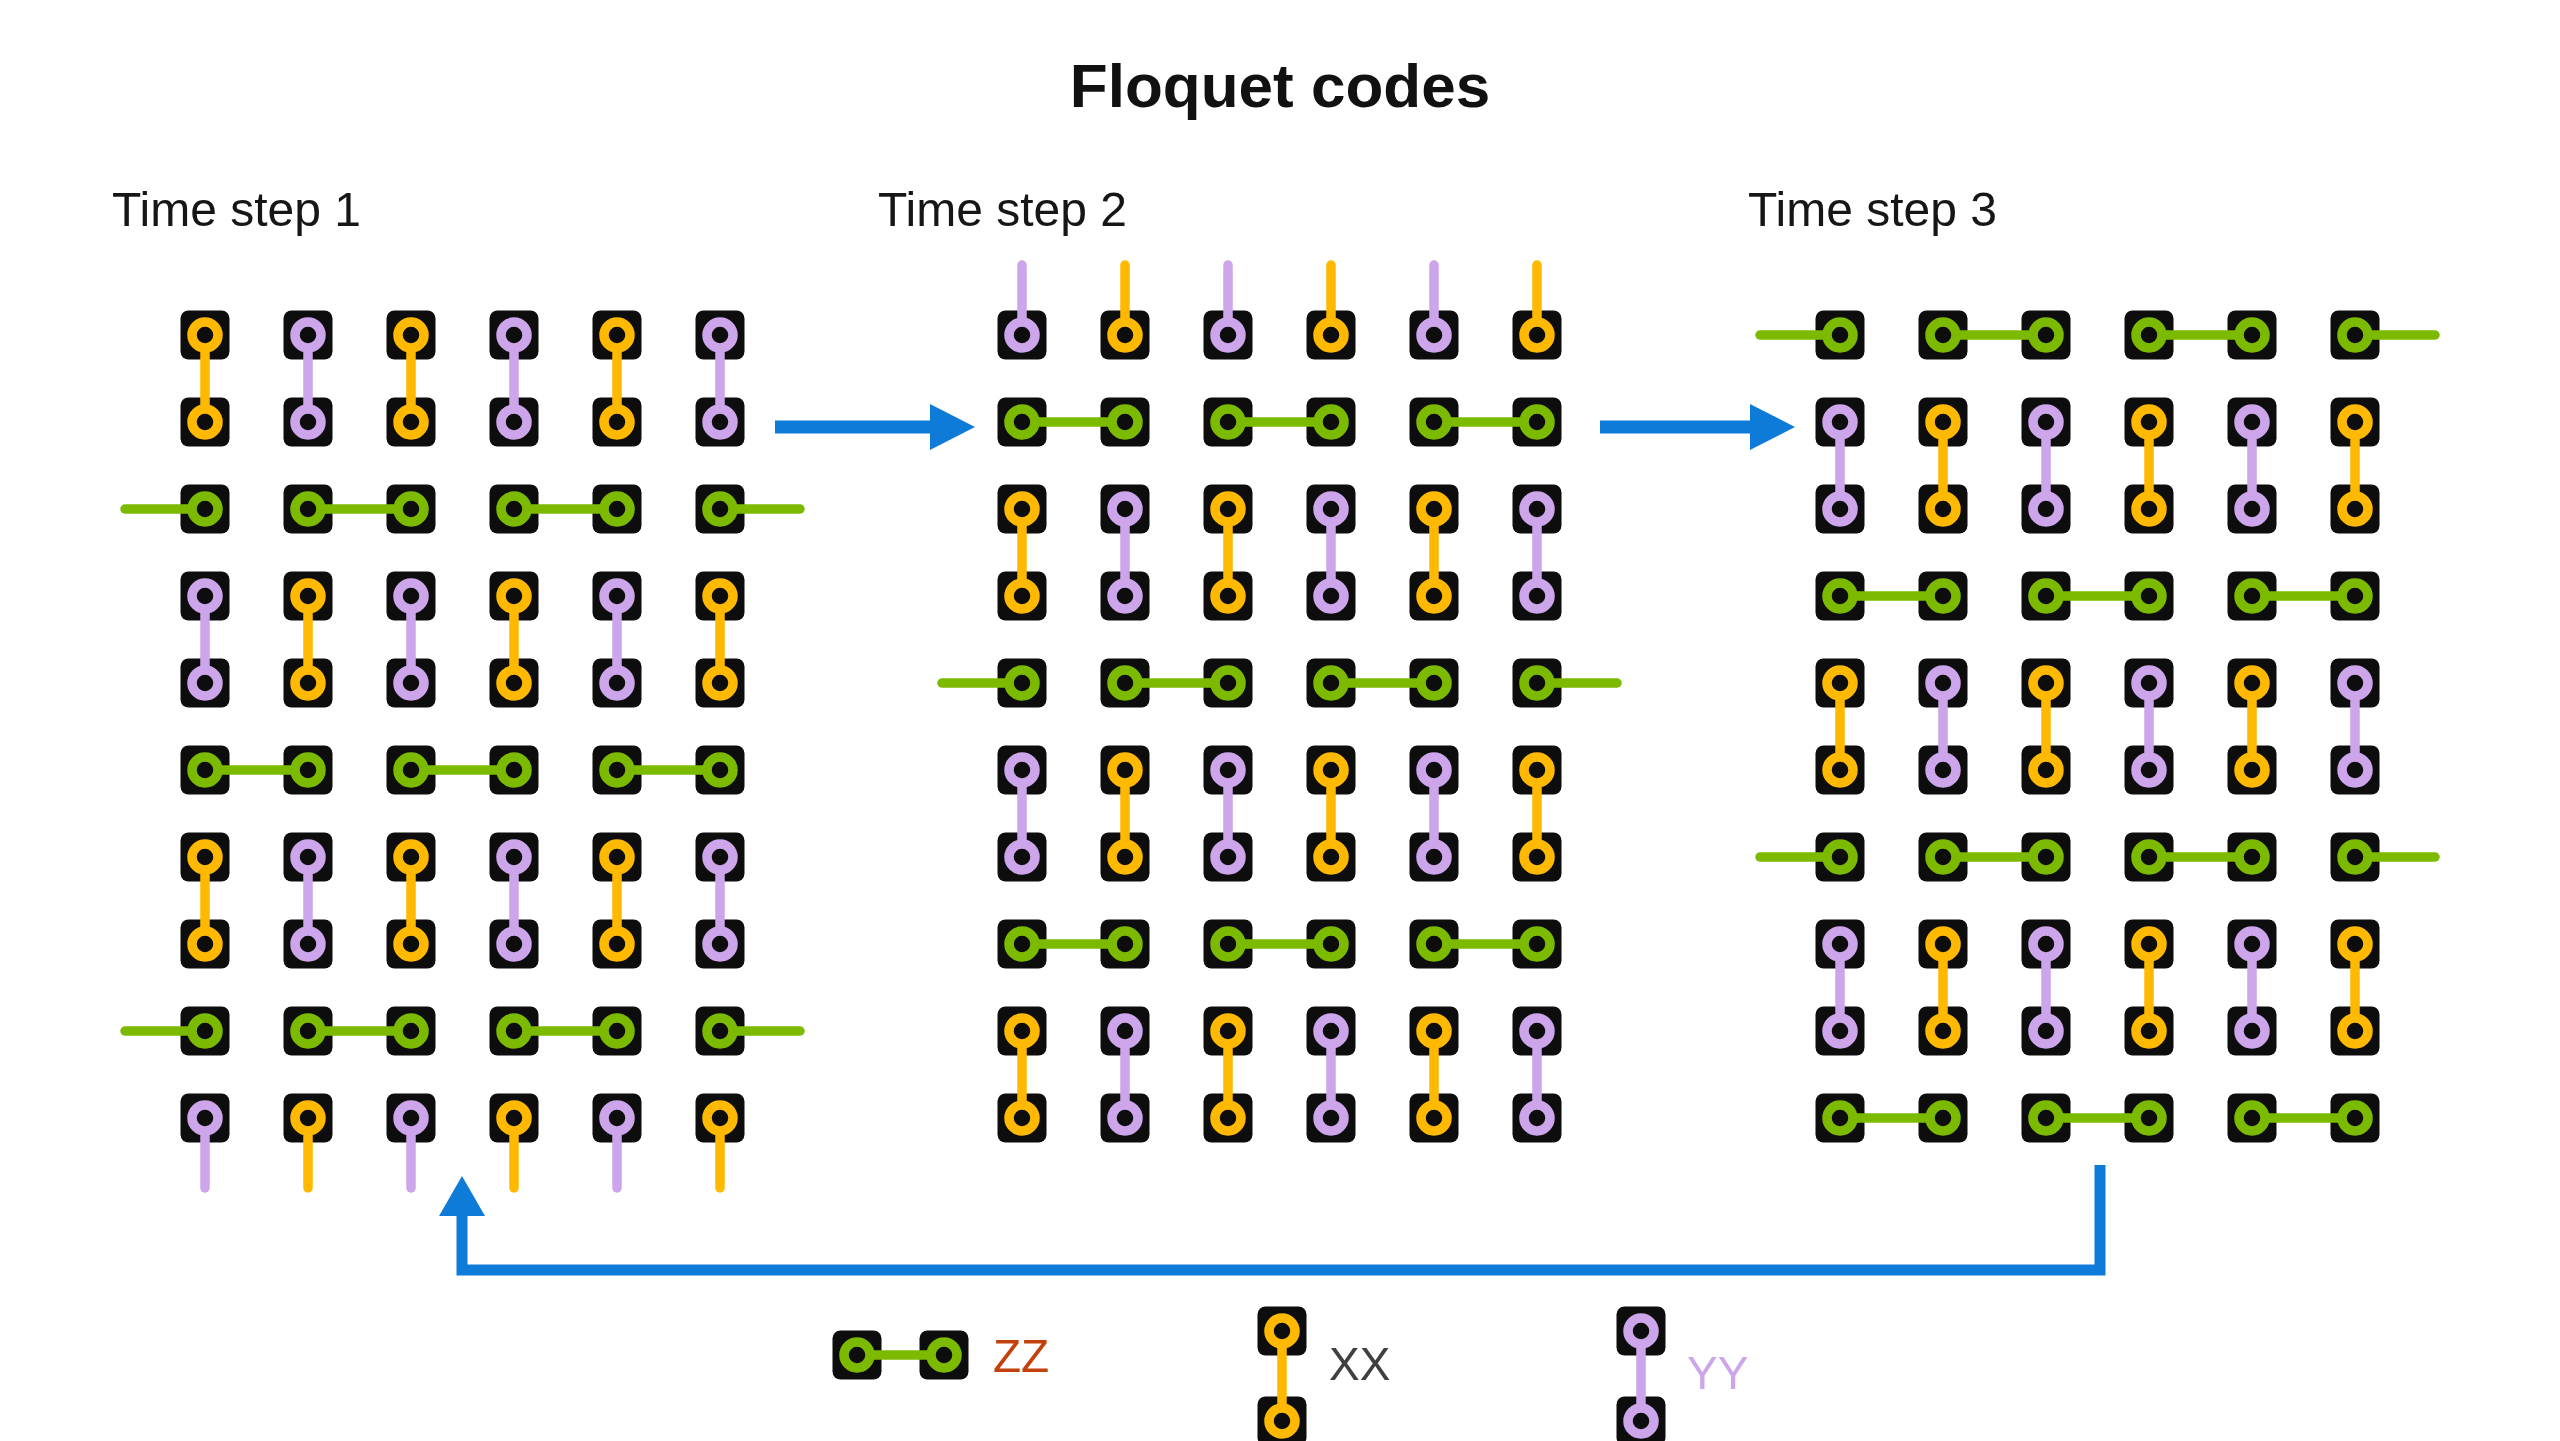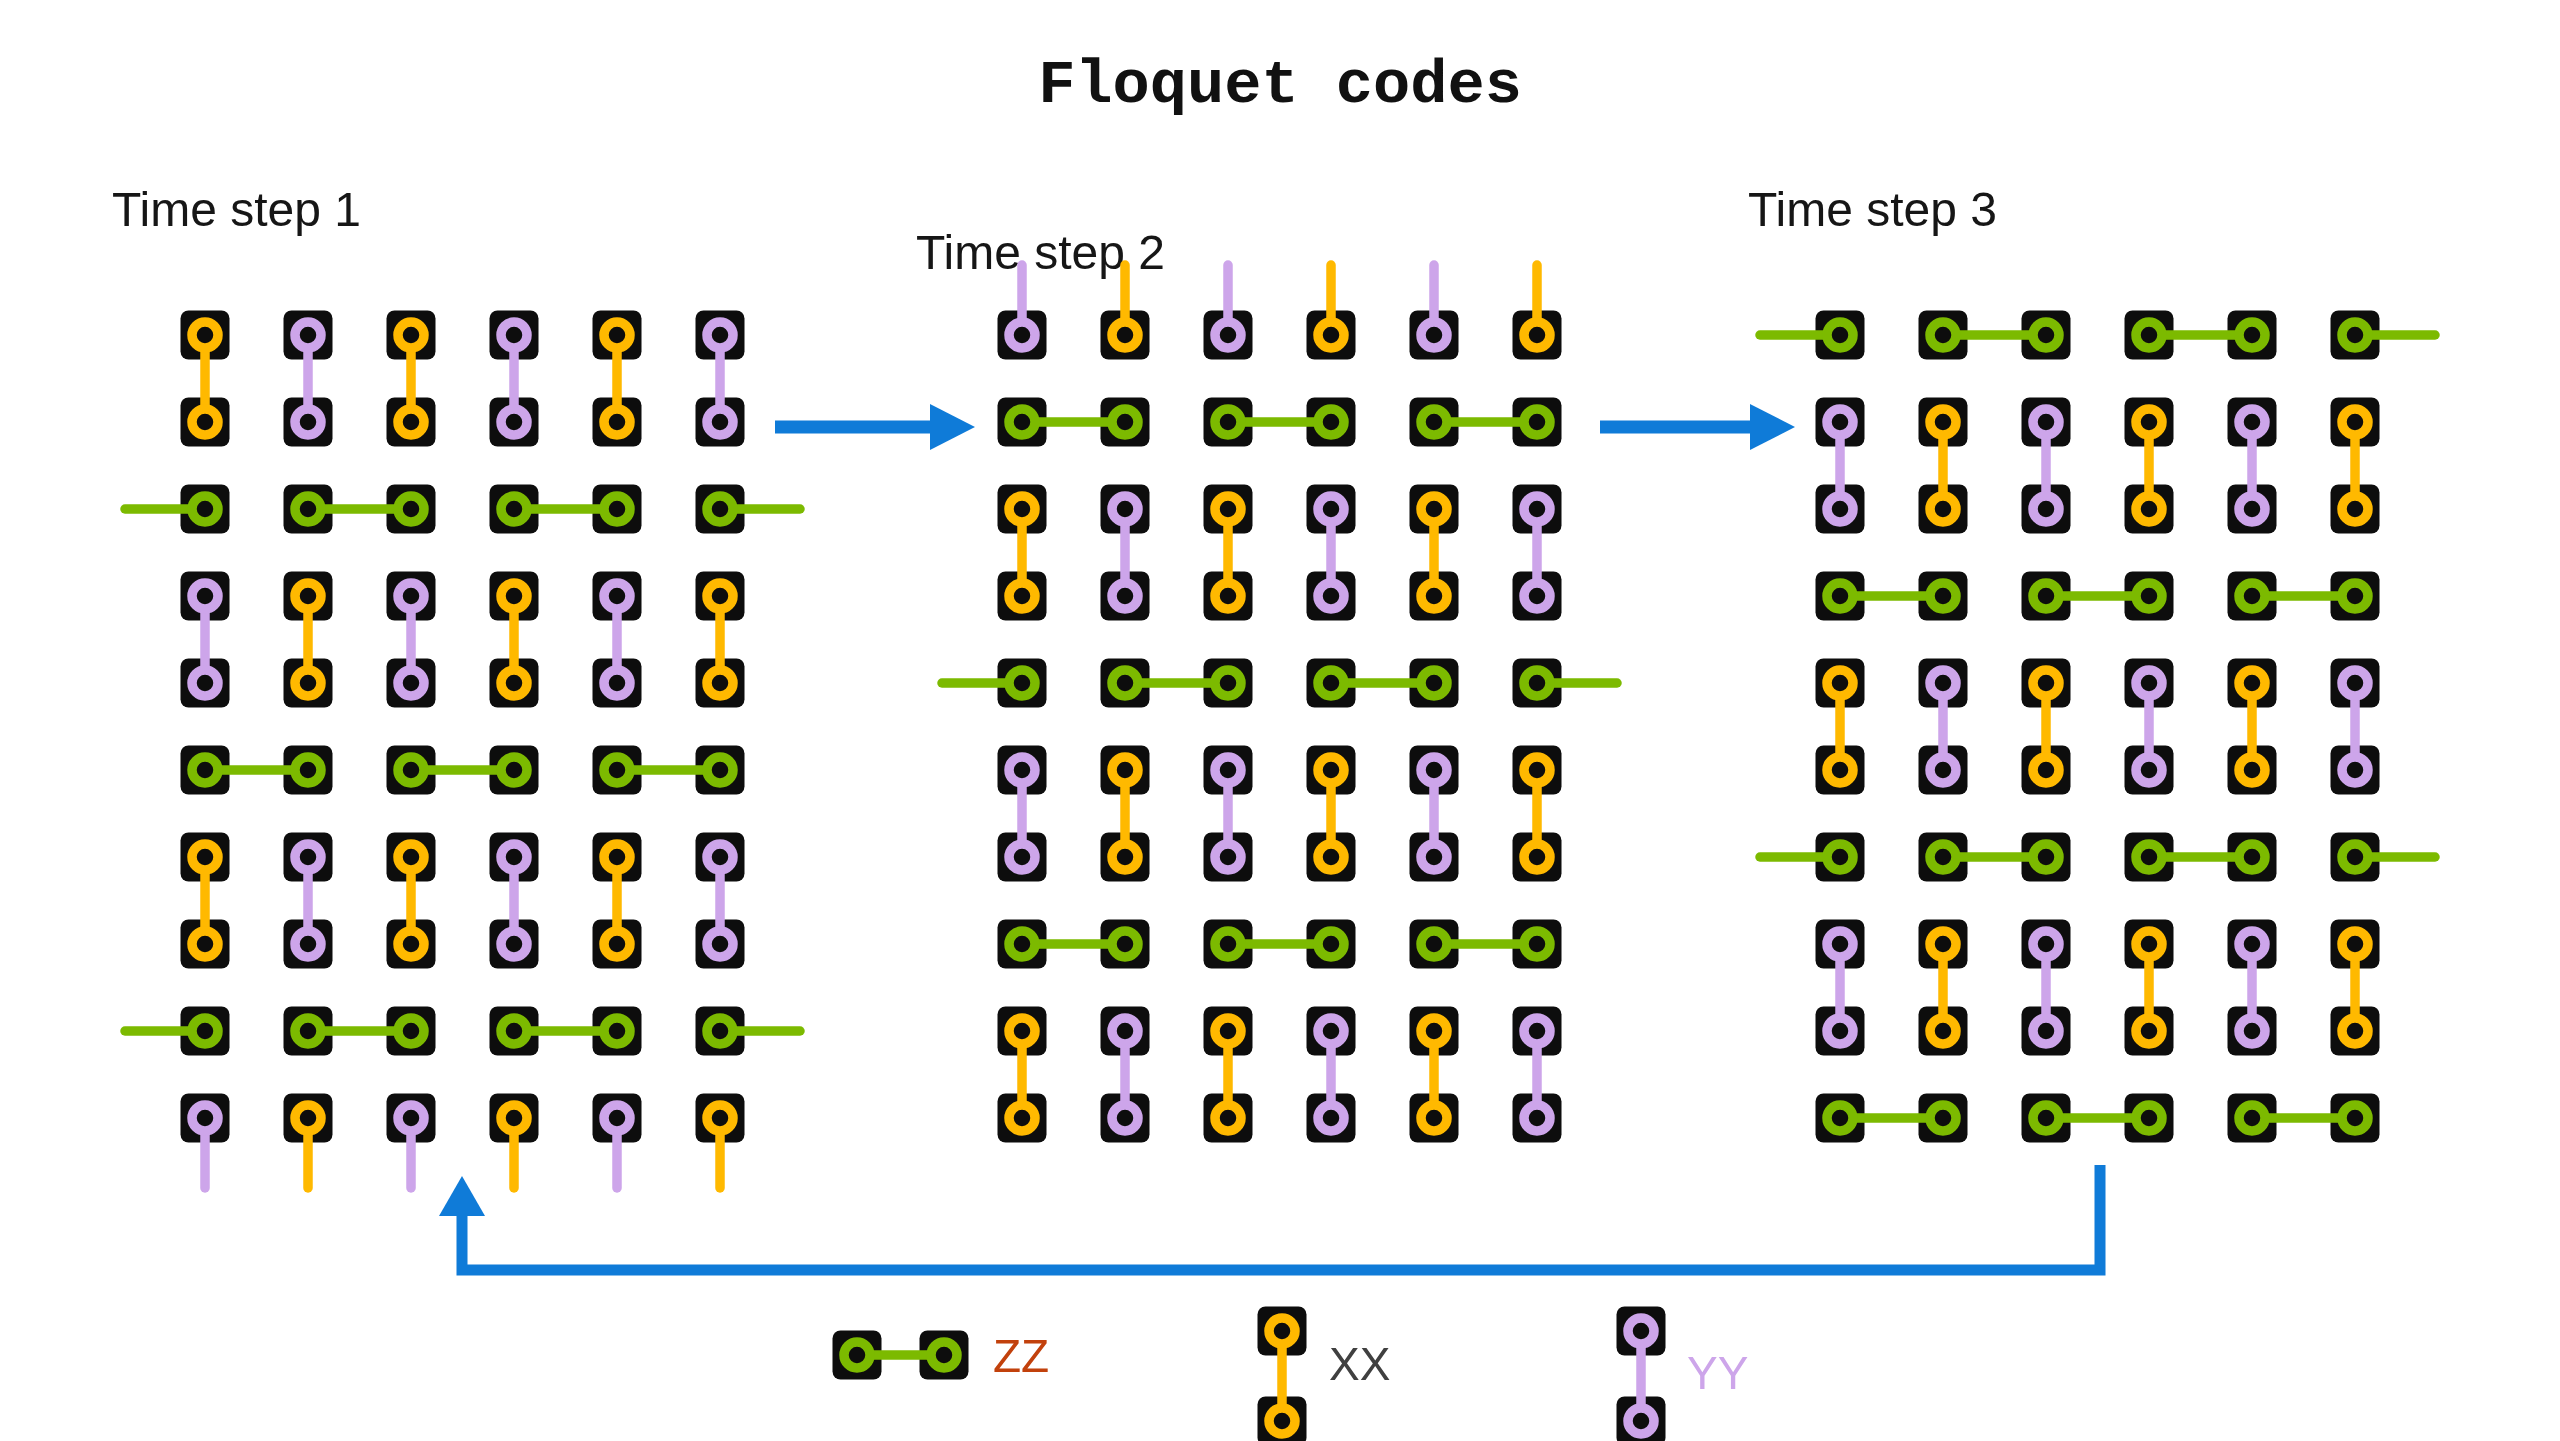--- a/index.html
+++ b/index.html
@@ -18,33 +18,32 @@
   .title {
     position: absolute;
     top: 50px;
     left: 0;
     width: 2560px;
     text-align: center;
     font-size: 62px;
     font-weight: 700;
     color: #111111;
     letter-spacing: 0px;
-    font-family: Liberation Mono, monospace;
   }
   .panel-label {
     position: absolute;
     top: 182px;
     width: 700px;
     text-align: left;
     font-size: 48px;
     font-weight: 400;
     color: #161616;
   }
   #panel-label-0 { left: 112px; }
-  #panel-label-1 { left: 916px; margin-top: 43px; }
+  #panel-label-1 { left: 878px; }
   #panel-label-2 { left: 1748px; }
   .legend-label {
     position: absolute;
     font-size: 46px;
     font-weight: 400;
     line-height: 56px;
   }
   #legend-label-0 { left: 993px;  top: 1328px; }
   #legend-label-1 { left: 1329px; top: 1336px; }
   #legend-label-2 { left: 1687px; top: 1336px; margin-top: 9px; }

